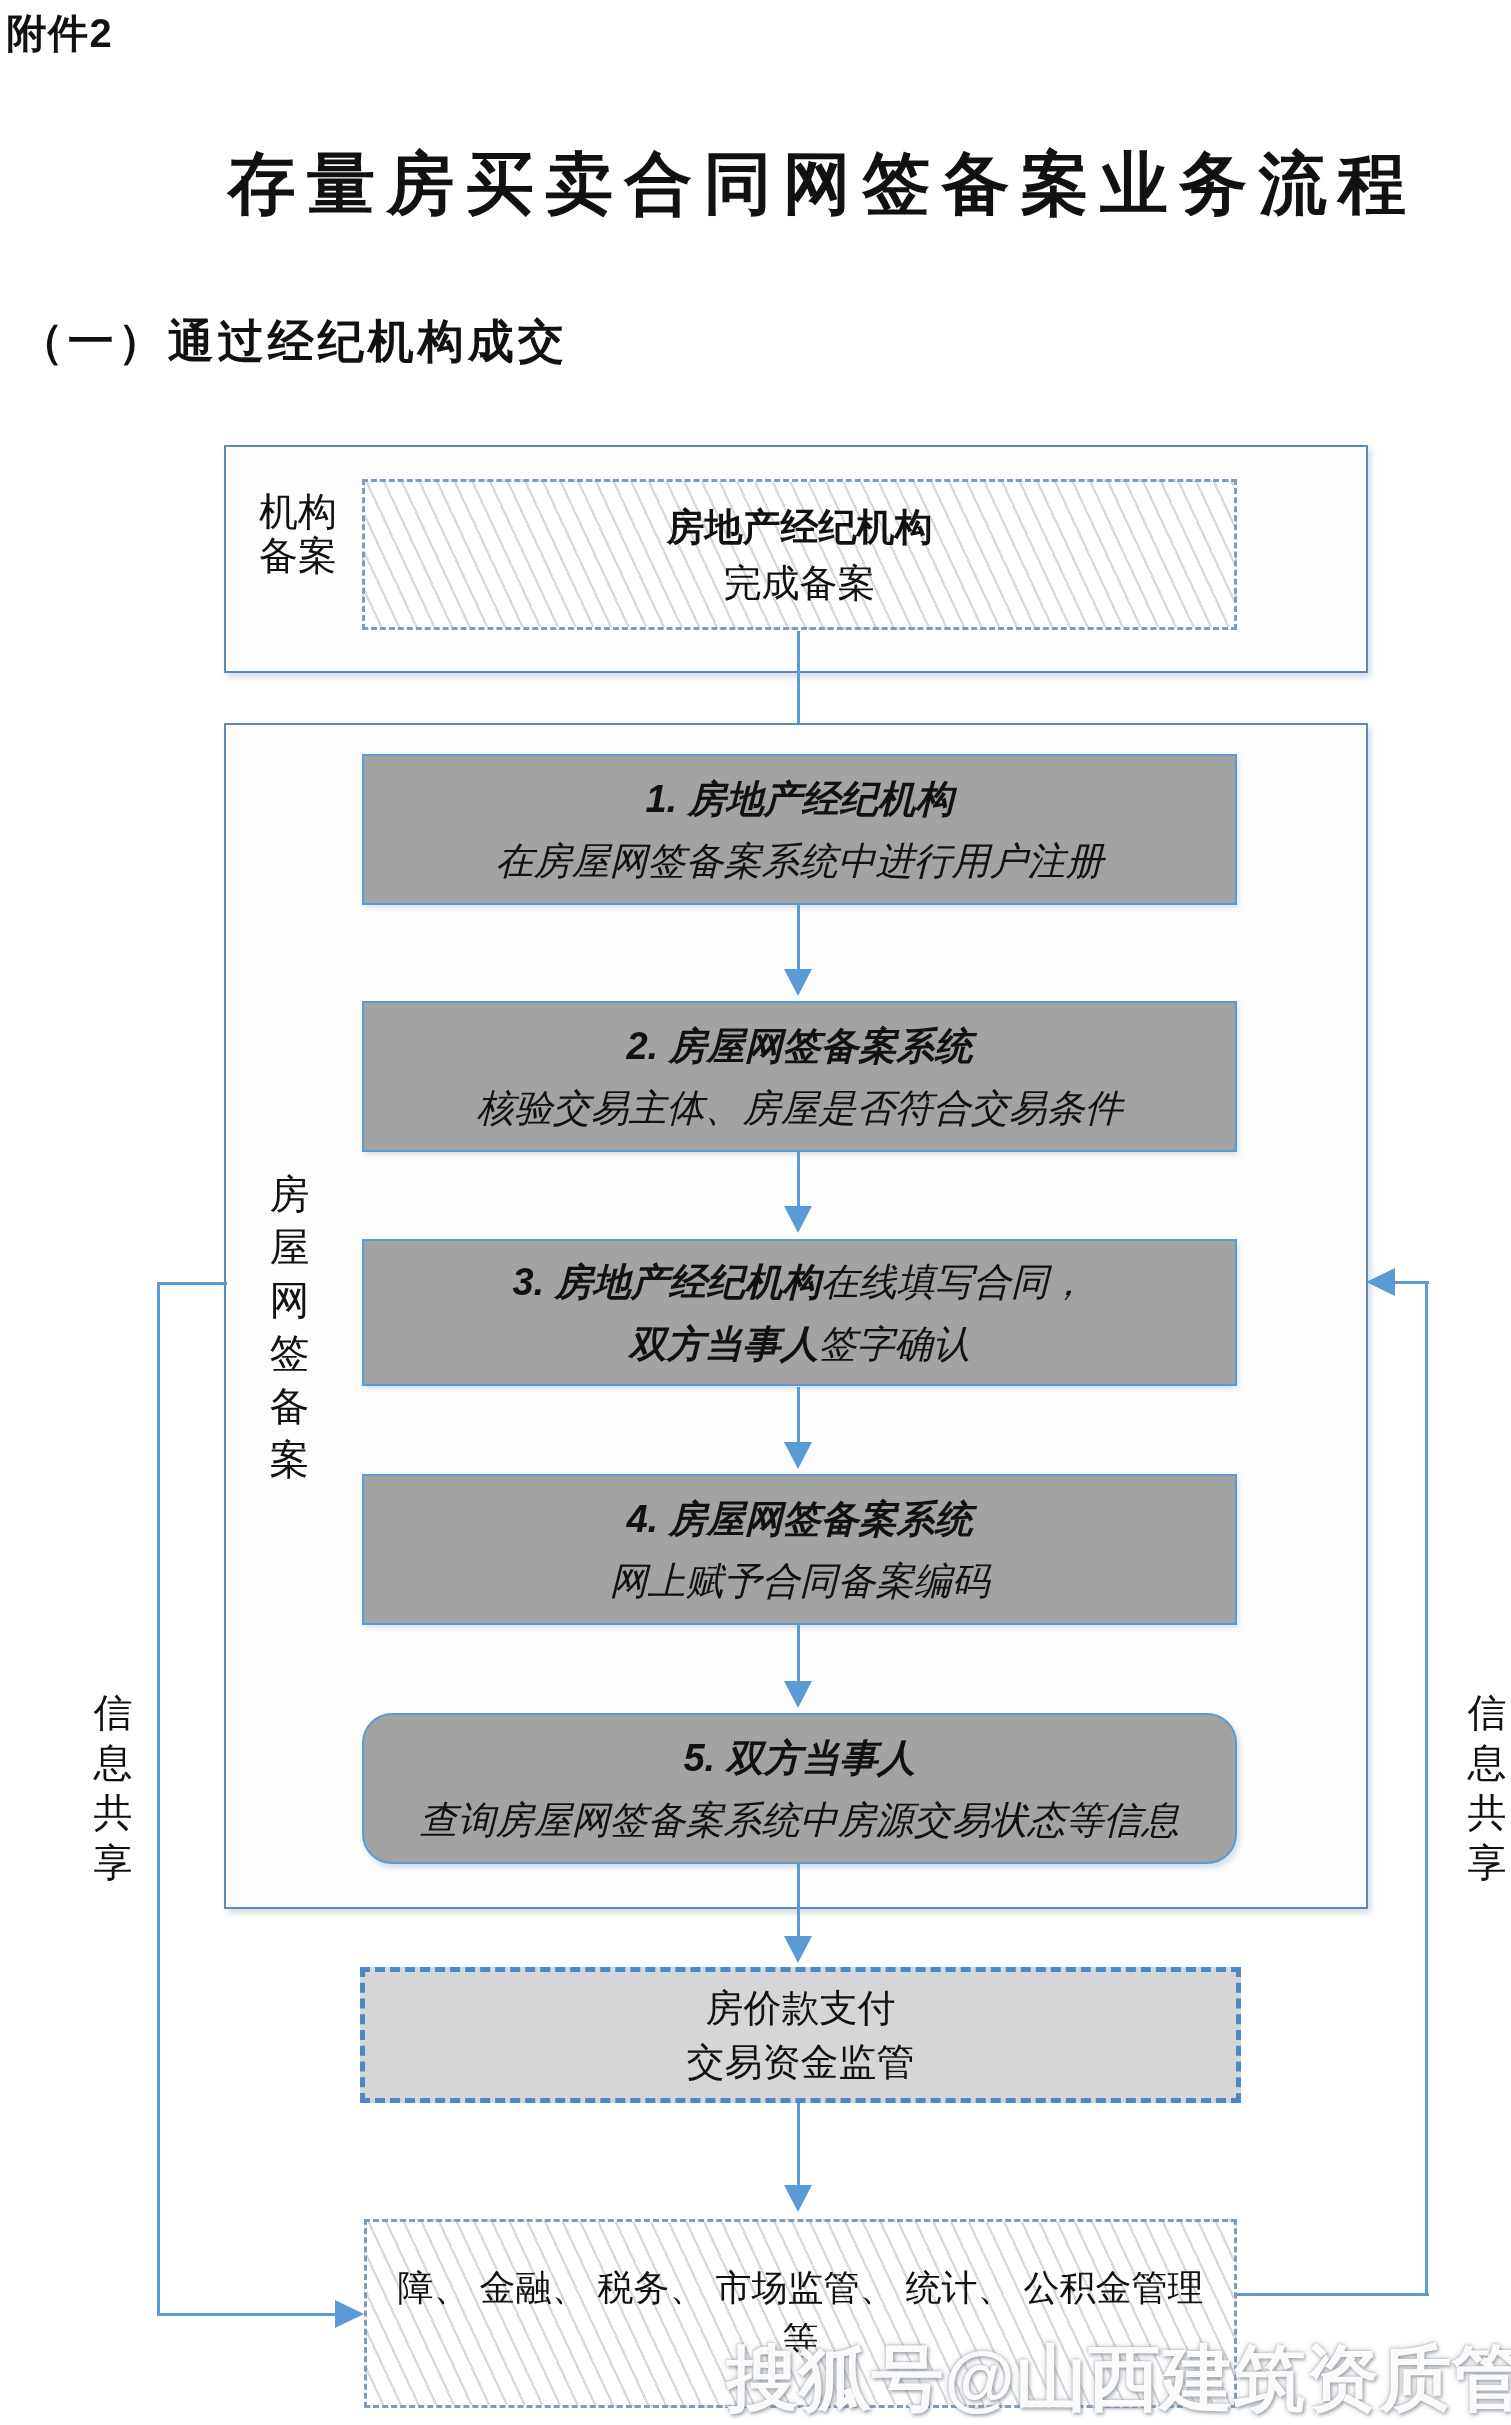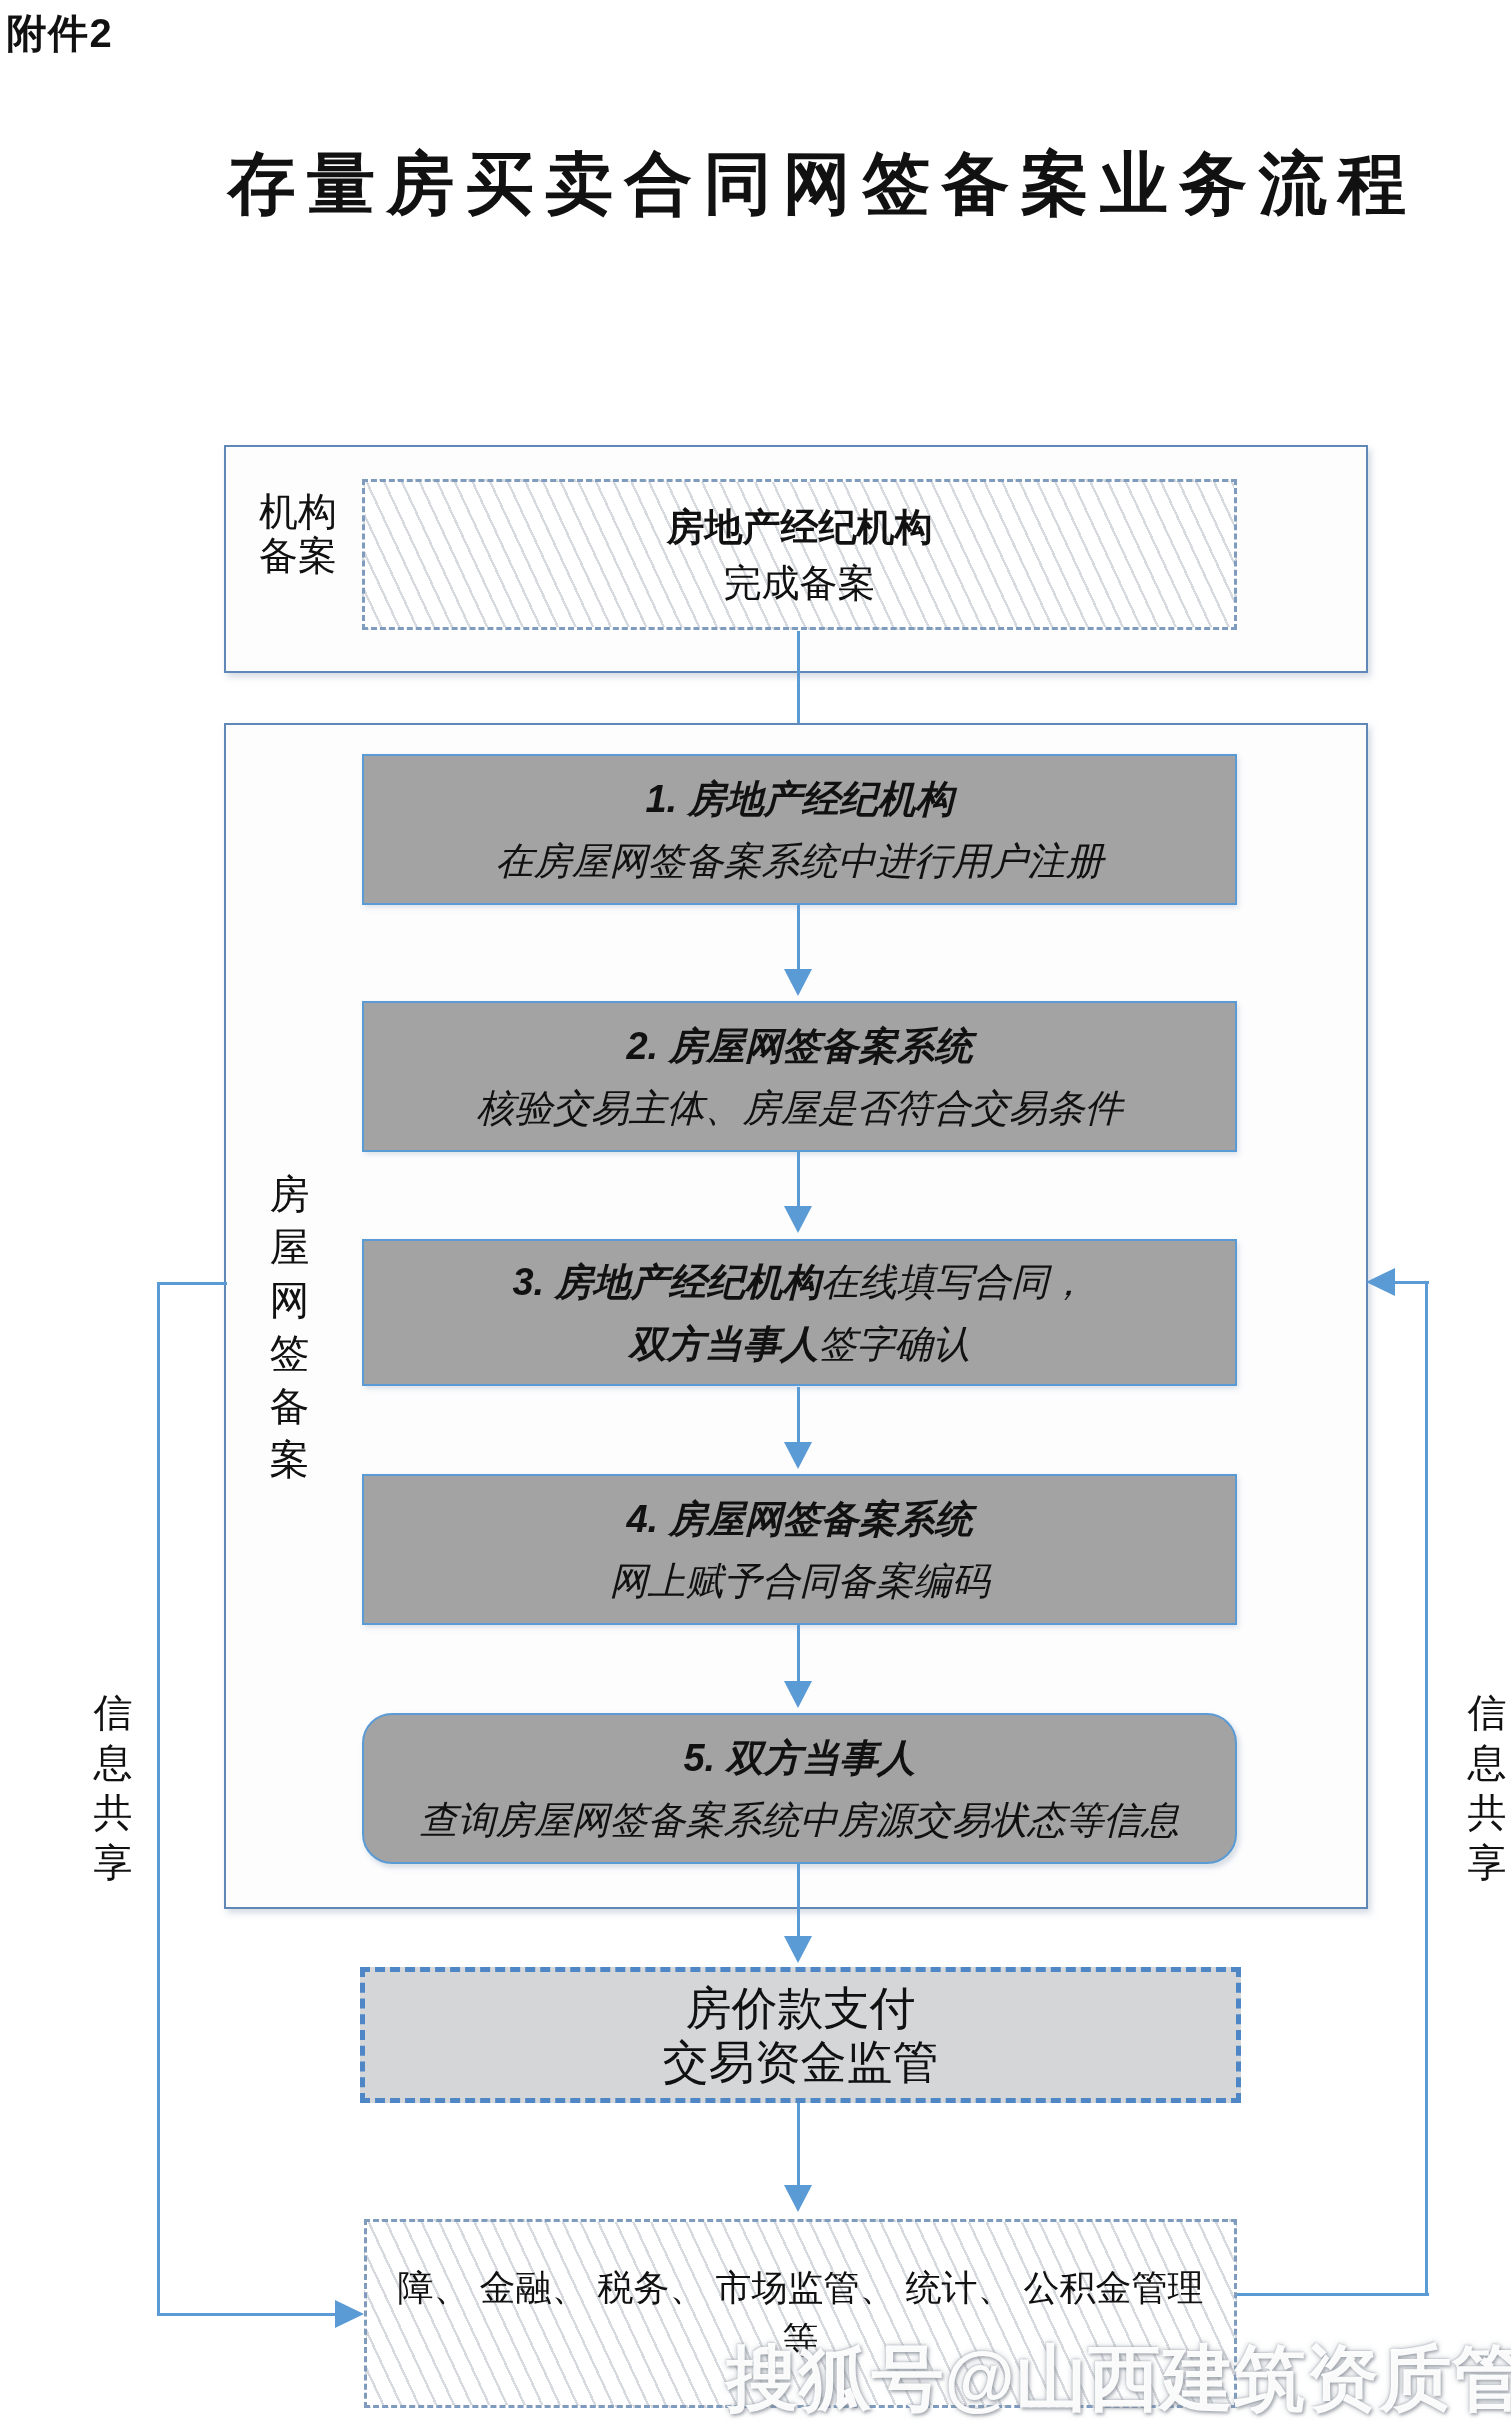--- a/index.html
+++ b/index.html
@@ -17,21 +17,21 @@
   
   .outer{border:2.4px solid #5f87b8;background:#fdfdfe;box-shadow:3.2px 4px 6.4px rgba(173,186,201,.5);}
   .stepbox{border:2.4px solid #5b9bd5;background:#a3a3a3;box-shadow:2.4px 3.2px 5.6px rgba(173,186,201,.45);
            display:flex;flex-direction:column;align-items:center;justify-content:center;
            row-gap:22px;font-size:38px;line-height:40px;text-align:center;font-style:italic;}
   .hatch{background-color:#ffffff;
          background-image:repeating-linear-gradient(65deg,rgba(0,0,0,0) 0px,rgba(0,0,0,0) 13.7px,#d6d9dd 13.7px,#d6d9dd 16px);}
   .dashmuted{border:3.2px dashed #7f9cbe;}
   .dashbright{border:5.6px dashed #4e86c6;}
   .graybox{background:#d4d6d8;display:flex;flex-direction:column;align-items:center;justify-content:center;
-           row-gap:14.5px;font-size:46px;line-height:40px;text-align:center;}
+           row-gap:14.5px;font-size:38px;line-height:40px;text-align:center;}
   .centercol{display:flex;flex-direction:column;align-items:center;justify-content:center;
              row-gap:16px;font-size:38px;line-height:40px;text-align:center;}
   .deptbox{display:flex;flex-direction:column;align-items:center;justify-content:center;
            font-size:36px;line-height:52px;text-align:center;}
   .b{font-weight:700;}
   
   .vlabel{word-break:break-all;text-align:center;}
   .lbl-agency{left:256px;top:490px;width:84px;font-size:39px;line-height:44px;}
   .lbl-flow{left:268px;top:1168px;width:43px;font-size:40px;line-height:53px;}
   .lbl-share{width:42px;font-size:39px;line-height:50px;}
@@ -46,20 +46,21 @@
              color:rgba(255,255,255,.95);z-index:20;
              text-shadow:1.6px 2.4px 3.2px rgba(125,132,142,.6),0 0 6.4px rgba(150,158,168,.55),-0.8px -0.8px 1.6px rgba(170,176,184,.4);}
 </style>
 </head>
 <body>
 
 <div class="canvas">
 
   <div class="abs attachment">附件2</div>
   <div class="abs title">存量房买卖合同网签备案业务流程</div>
+  <div class="abs section-heading">（一）通过经纪机构成交</div>
 
   <div class="abs outer" style="left:224px;top:445px;width:1140px;height:224px;"></div>
   <div class="abs vlabel lbl-agency">机构备案</div>
   <div class="abs hatch dashmuted centercol" style="left:362px;top:479px;width:869px;height:145px;">
     <div class="b">房地产经纪机构</div>
     <div>完成备案</div>
   </div>
 
   <div class="abs vline" style="left:797px;top:631px;height:95px;"></div>
   <div class="abs head-down" style="left:784px;top:723px;"></div>

